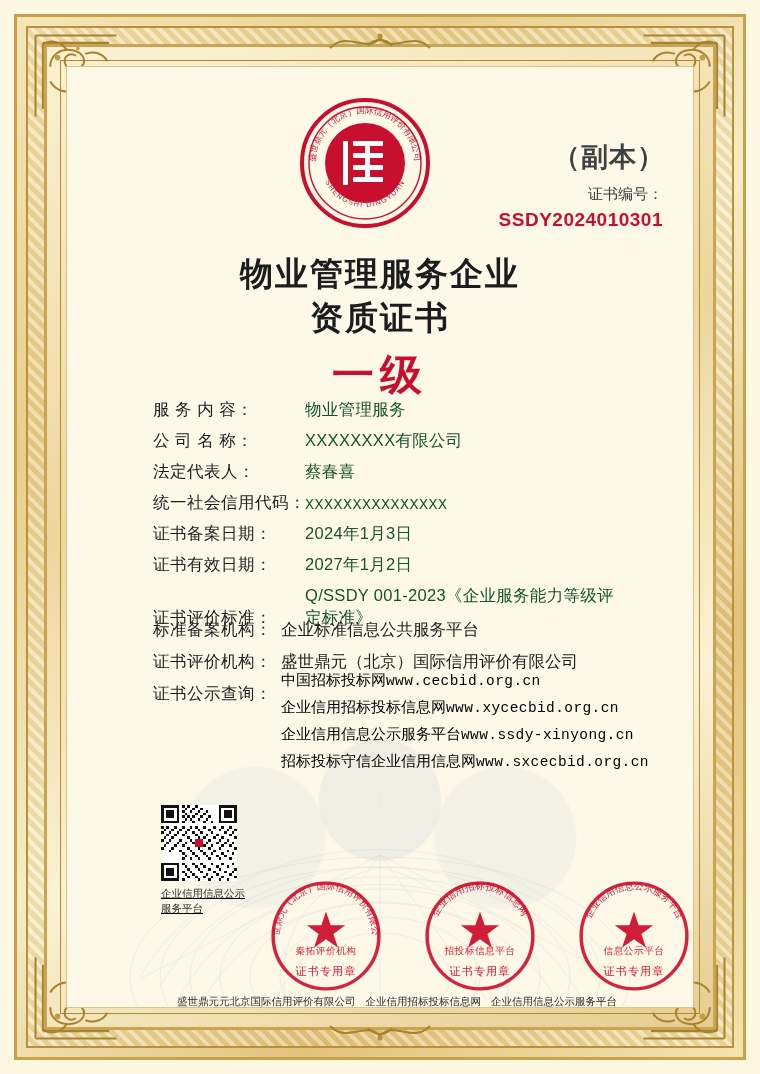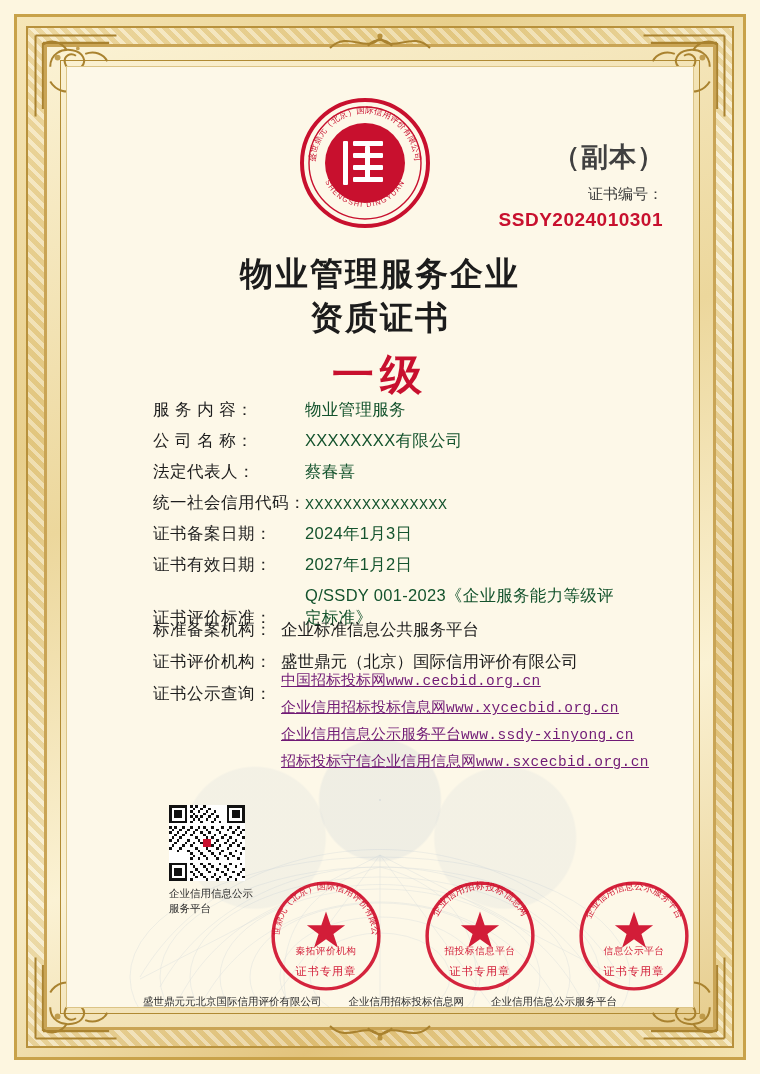--- a/index.html
+++ b/index.html
@@ -223,37 +223,37 @@
     color: #1d1d1d;
   }
 
   .query-list {
     position: absolute;
     left: 214px;
     top: 604px;
   }
   .query-line {
     font-size: 15px;
-    color: #701a75;
+    color: #000000;
     margin-bottom: 8px;
     white-space: nowrap;
-    text-decoration: underline;
   }
   .query-line .url {
     font-family: "Liberation Mono", monospace;
     letter-spacing: 0.4px;
     font-size: 14.5px;
   }
 
   
   .qr-wrap {
     position: absolute;
-    left: 102px;
+    left: 94px;
     top: 738px;
     width: 84px;
+    text-decoration: underline;
   }
   .qr {
     width: 76px;
     height: 76px;
     background: #ffffff;
     display: block;
   }
   .qr-caption {
     margin-top: 5px;
     font-size: 10.5px;
@@ -277,21 +277,21 @@
   .stamp svg { width: 100%; height: 100%; display: block; }
   .stamp-1 { left: 198px; top: 18px; }
   .stamp-2 { left: 352px; top: 18px; }
   .stamp-3 { left: 506px; top: 18px; }
 
   .stamp-captions {
     position: absolute;
     left: 0; right: 0;
     top: 928px;
     display: flex;
-    justify-content: space-between;
+    justify-content: flex-end;
     gap: 10px;
     padding: 0 76px;
     box-sizing: border-box;
   }
   .stamp-caption {
     font-size: 10.5px;
     color: #2b2b2b;
     text-align: center;
     white-space: nowrap;
   }

